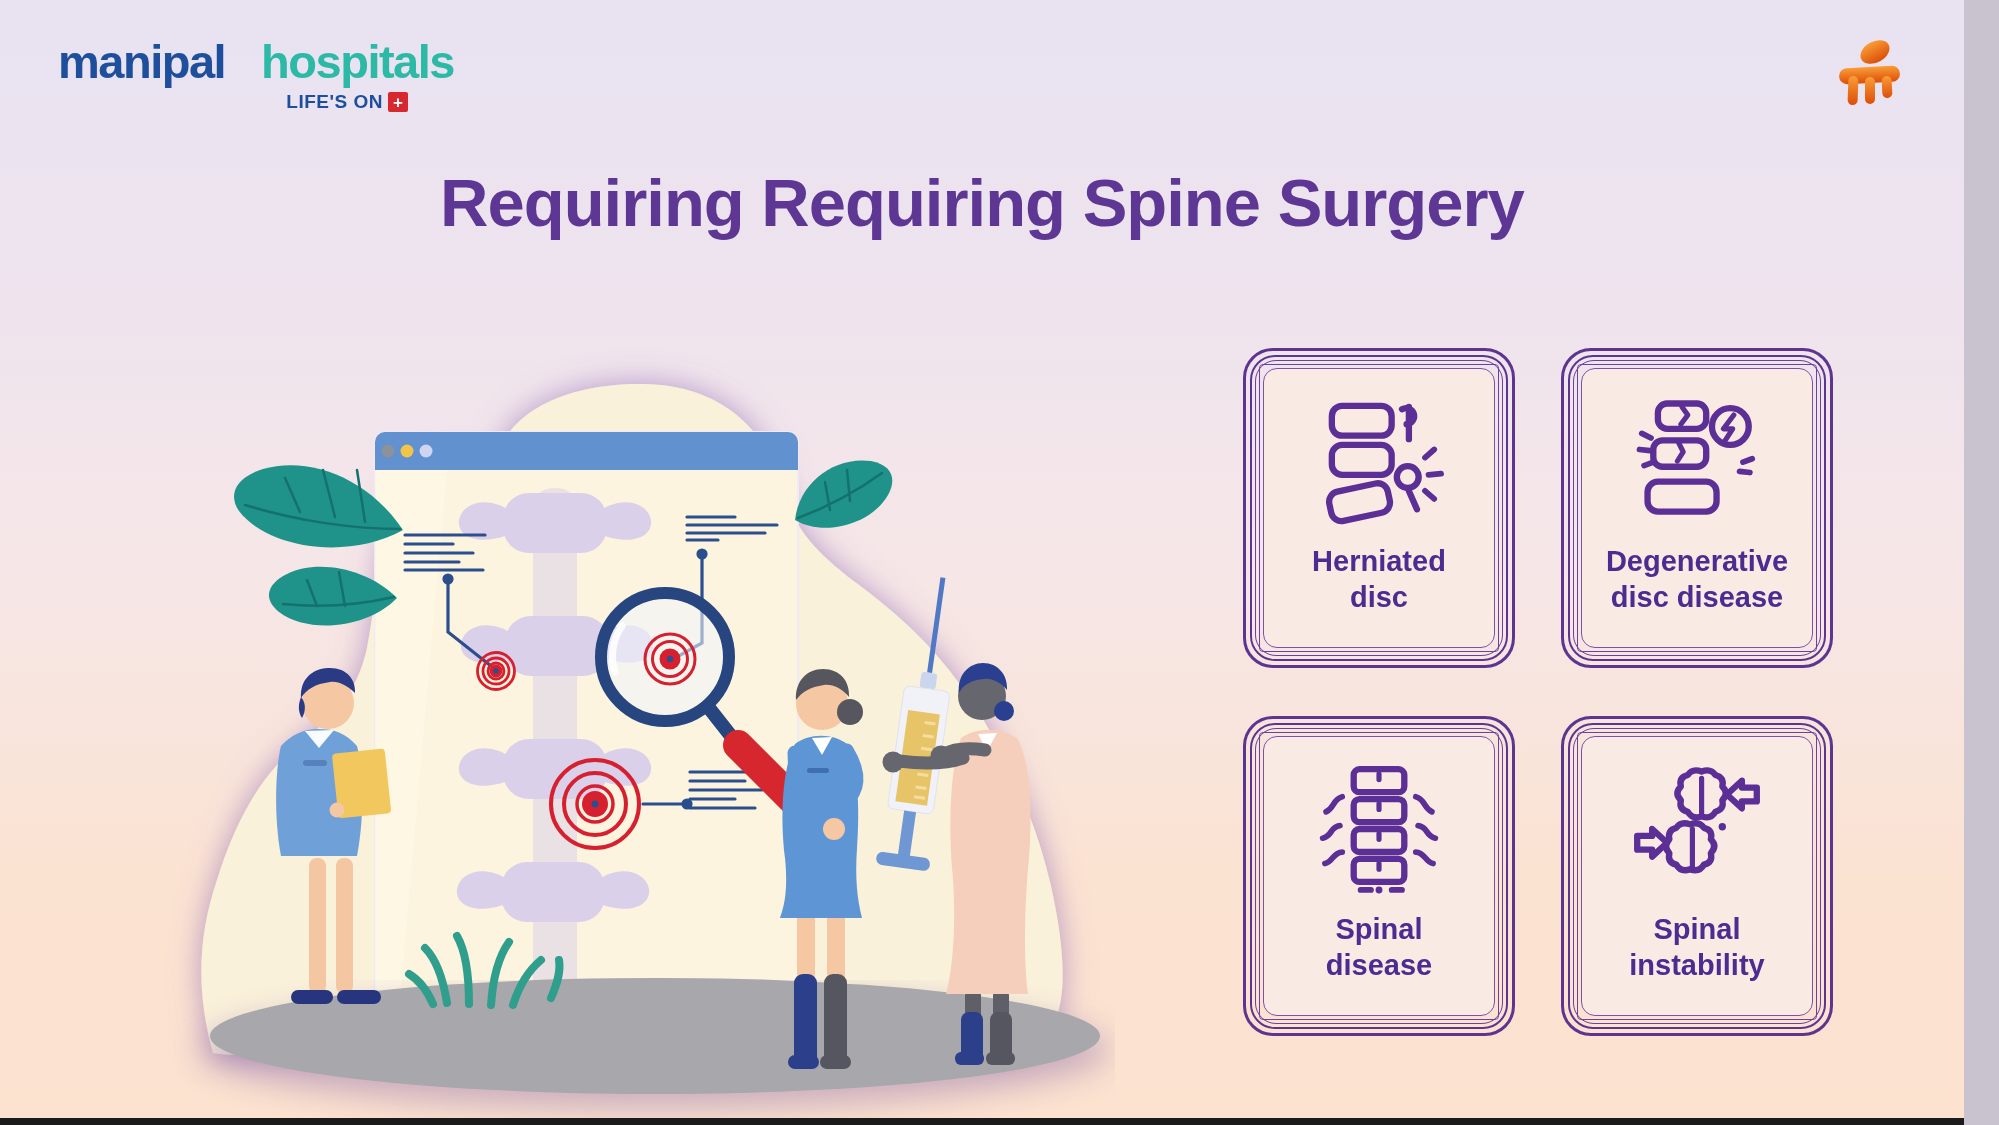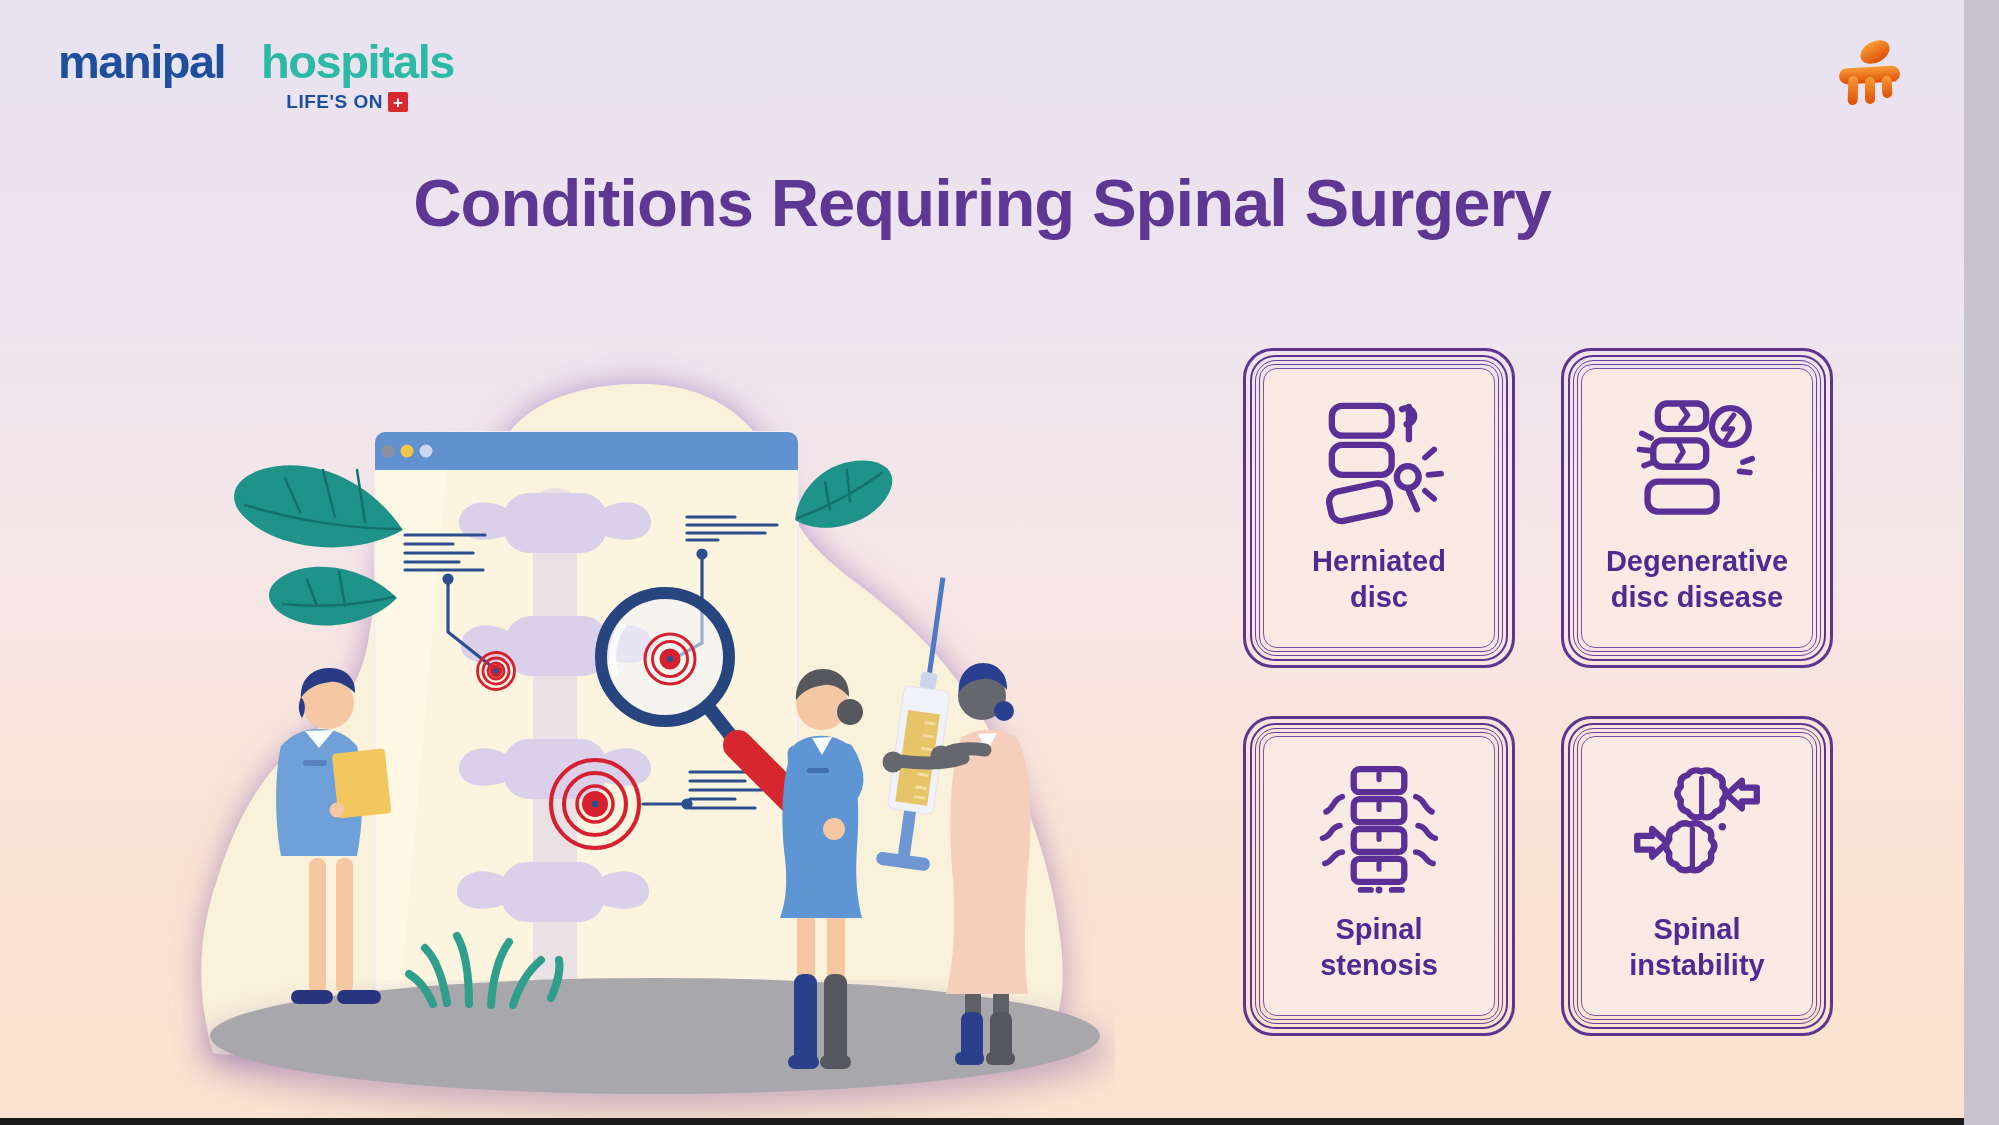--- a/index.html
+++ b/index.html
@@ -21,21 +21,21 @@
   .brand-symbol{position:absolute;right:60px;top:36px;}
   
   .page-title{position:absolute;left:0;top:164px;width:100%;text-align:center;
     font-size:67px;font-weight:bold;color:#5E3794;letter-spacing:-1px;}
   
   .cards{position:absolute;left:1243px;top:348px;width:591px;
     display:grid;grid-template-columns:272px 272px;grid-template-rows:320px 320px;column-gap:46px;row-gap:48px;}
   .card{display:flex;border:3px solid #5D3590;border-radius:30px;padding:4px;}
   .r2{flex:1;display:flex;border:2px solid #5D3590;border-radius:25px;padding:3px;}
   .r3{flex:1;display:flex;border:1.6px solid #6A41A0;border-radius:21px;padding:3px;}
-  .r4{flex:1;display:flex;border:1.3px solid #6A41A0;border-radius:15px;padding:3px;}
+  .r4{flex:1;display:flex;border:1.3px solid #6A41A0;border-radius:4px;padding:3px;}
   .r5{flex:1;display:flex;flex-direction:column;align-items:center;justify-content:flex-start;
     border:1px solid #7A52AC;border-radius:14px;background:#F9EBE4;padding-top:22px;}
   .card-icon{width:138px;height:140px;flex:0 0 auto;}
   .card-label{margin-top:12px;text-align:center;font-size:29px;font-weight:bold;color:#4C2C90;line-height:1.25;}
   
   .illu{position:absolute;left:95px;top:298px;}
   .footer-bar{position:absolute;left:0;bottom:0;width:100%;height:7px;background:#1B1B1C;}
 </style>
 </head>
 <body>
@@ -62,21 +62,21 @@
     </defs>
     <ellipse cx="39" cy="16" rx="15.5" ry="10.5" transform="rotate(-29 39 16)" fill="url(#og)"></ellipse>
     <g fill="url(#og)">
       <rect x="3" y="31" width="61" height="16" rx="8" transform="rotate(-3 33 39)"></rect>
       <rect x="12" y="40" width="10" height="29" rx="5" transform="rotate(2 17 54)"></rect>
       <rect x="29" y="41" width="10" height="27" rx="5"></rect>
       <rect x="46" y="40" width="10" height="22" rx="5" transform="rotate(-3 51 51)"></rect>
     </g>
   </svg>
 
-  <div class="page-title">Conditions Requiring Spinal Surgery</div>
+  <div class="page-title">Requiring Requiring Spine Surgery</div>
 
   <svg class="illu" width="1020" height="827" viewBox="0 0 1020 827">
     <defs>
       <filter id="blobGlow" x="-12%" y="-12%" width="124%" height="124%">
         <feGaussianBlur in="SourceAlpha" stdDeviation="15" result="b"></feGaussianBlur>
         <feFlood flood-color="#8A63B5" flood-opacity="0.6"></feFlood>
         <feComposite in2="b" operator="in" result="halo"></feComposite>
         <feMerge>
             <feMergeNode in="halo"></feMergeNode>
             <feMergeNode in="SourceGraphic"></feMergeNode>
@@ -342,21 +342,21 @@
         <rect x="38" y="60" width="44" height="20" rx="5"></rect>
         <rect x="38" y="86" width="44" height="20" rx="5"></rect>
         <path d="M60,12 v5 M60,38 v5 M60,64 v5 M60,90 v5" stroke-width="4.5"></path>
         <path d="M44,113 h9 M71,113 h9" stroke-width="5"></path>
                   <circle cx="60" cy="113" r="3" fill="#5B2F96" stroke="none"></circle>
         <path d="M28,32 c-8,2 -7,10 -14,13 M26,57 c-9,1 -6,9 -15,11 M28,80 c-8,0 -8,9 -15,10" stroke-width="5"></path>
         <path d="M92,32 c8,2 7,10 14,13 M94,57 c9,1 6,9 15,11 M92,80 c8,0 8,9 15,10" stroke-width="5"></path>
       </svg>
       <div class="card-label">
         <div>Spinal</div>
-        <div>stenosis</div>
+        <div>disease</div>
       </div>
     </div>
             </div>
           </div>
         </div>
       </div>
 
     <div class="card">
         <div class="r2">
           <div class="r3">

